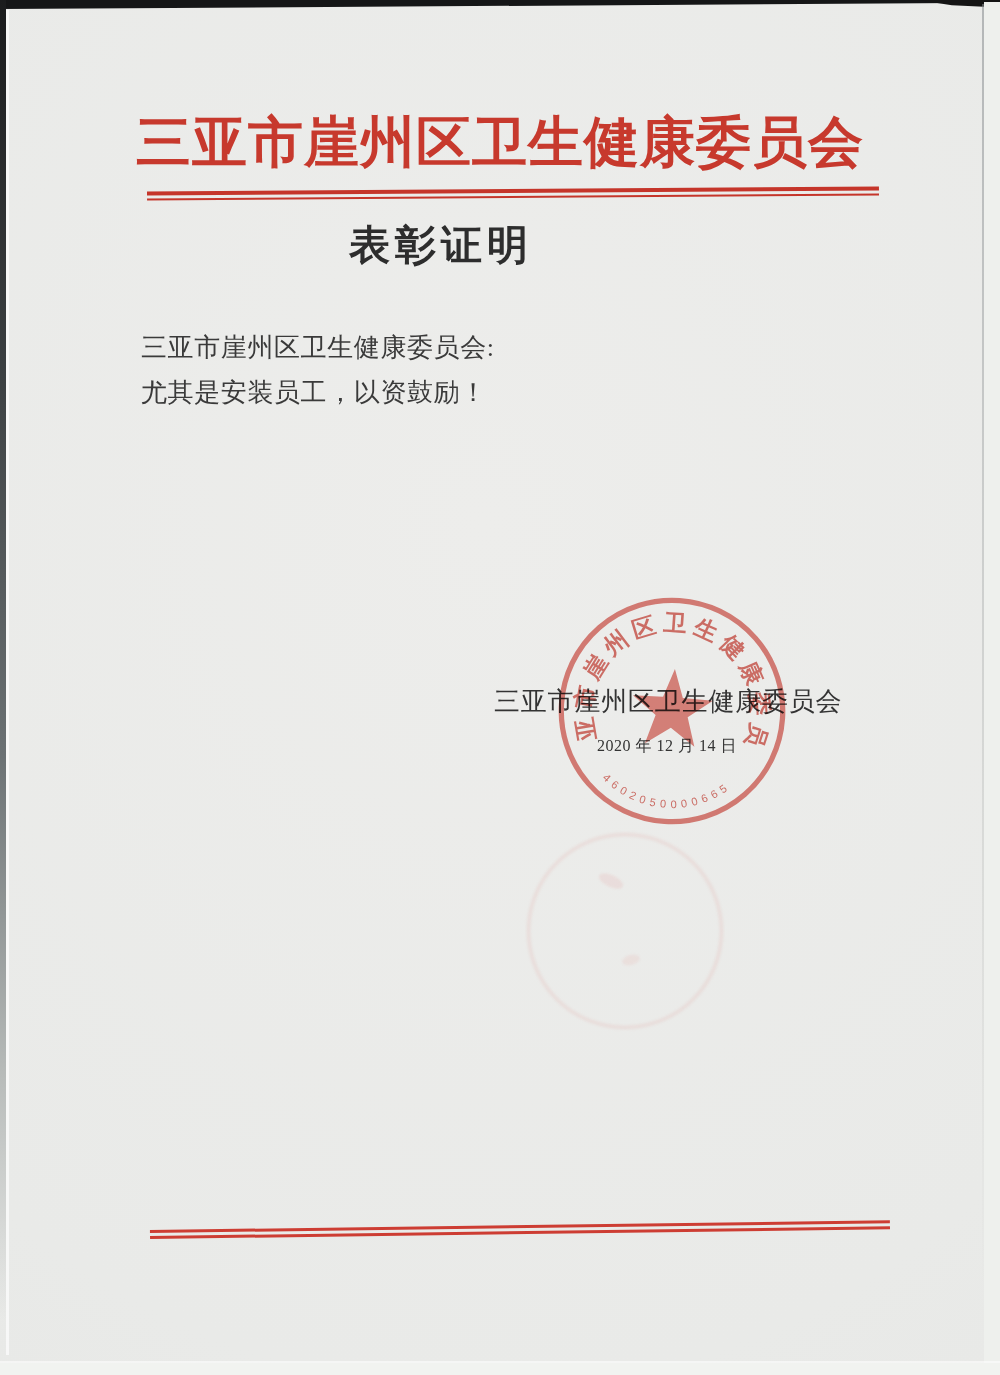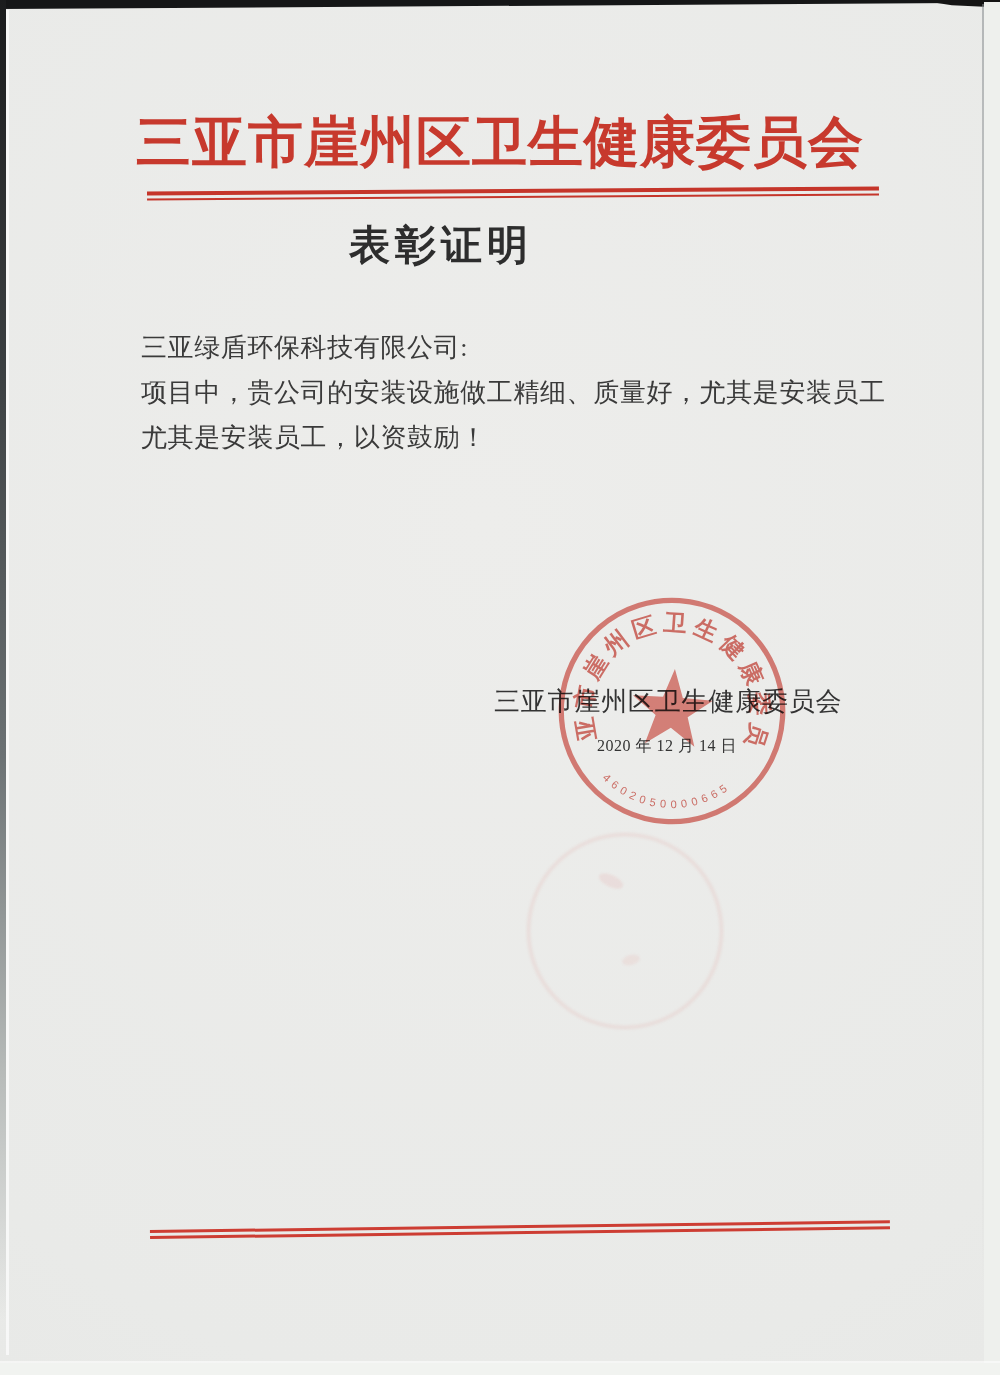--- a/index.html
+++ b/index.html
@@ -89,22 +89,21 @@
   <div class="org-title">三亚市崖州区卫生健康委员会</div>
   <div class="head-rule">
     <div class="l1"></div>
     <div class="gap"></div>
     <div class="l2"></div>
   </div>
 
   <div class="doc-title">表彰证明</div>
 
   <div class="body-block">
-    <div class="line">三亚绿盾环保科技有限公司:</div>
-    <div class="line">项目中，贵公司的安装设施做工精细、质量好，尤其是安装员工</div>
+    <div class="line">三亚市崖州区卫生健康委员会:</div>
     <div class="line">尤其是安装员工，以资鼓励！</div>
   </div>
 
   <div class="ghost-seal"></div>
   <div class="ghost-dot1"></div>
   <div class="ghost-dot2"></div>
 
   <div class="sig-block">
     <div class="sig-org">三亚市崖州区卫生健康委员会</div>
     <div class="sig-date">2020 年 12 月 14 日</div>

